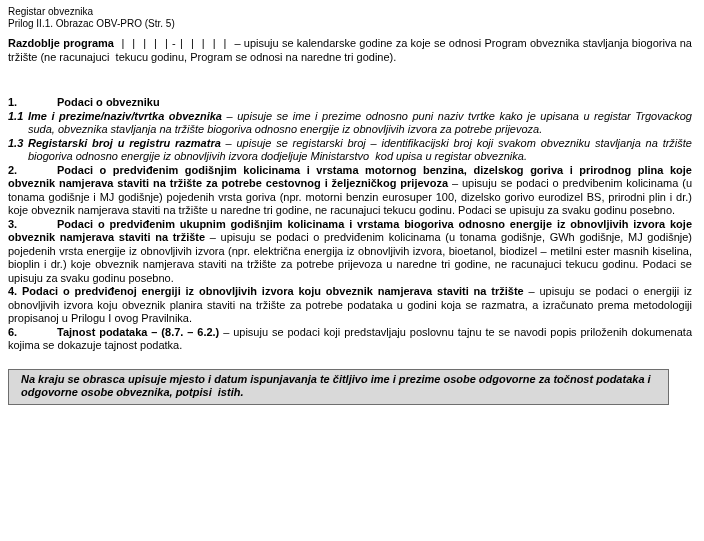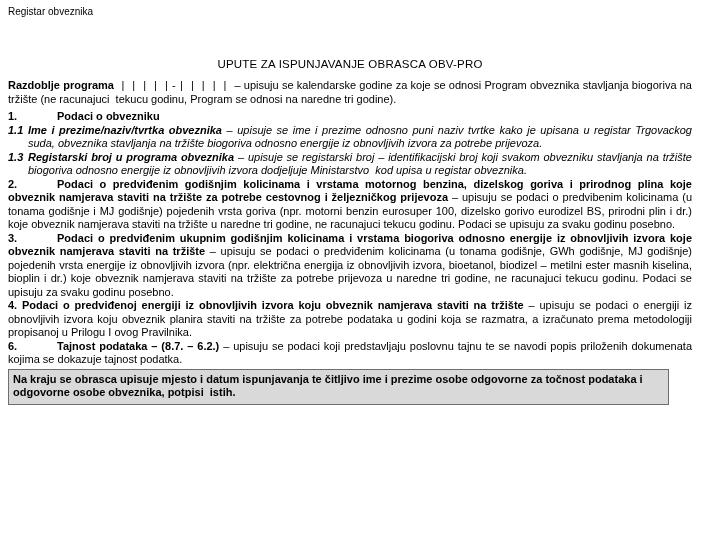--- a/index.html
+++ b/index.html
@@ -35,76 +35,77 @@
   }
   .intro {
     margin-top: 8px;
     text-align: justify;
   }
   .bold { font-weight: bold; }
   .boxes {
     white-space: pre;
     letter-spacing: 0.5px;
   }
-  .sections { margin-top: 4px; }
+  .sections { margin-top: 32px; }
   .sec { text-align: justify; }
   .sec .num { font-weight: bold; }
   .sec .heading { font-weight: bold; }
   .sec.tab .num {
     display: inline-block;
     width: 49px;
     text-indent: 0;
   }
   .sec.hang {
     padding-left: 20px;
     text-indent: -20px;
     font-style: italic;
   }
   .sec.hang .num {
     display: inline-block;
     width: 20px;
     text-indent: 0;
   }
   .footer-note {
-    margin-top: 2px;
+    margin-top: 16px;
     margin-right: 23px;
     background: #d9d9d9;
     border: 1px solid #6e6e6e;
-    padding: 3px 5px 4px 4px;
+    padding: 3px 5px 4px 12px;
     font-weight: bold;
+    font-style: italic;
   }
 </style>
 </head>
 <body>
 
 <div class="page">
 
   <div class="header">
     <div>Registar obveznika</div>
+    <div>Prilog II.1. Obrazac OBV-PRO (Str. 5)</div>
   </div>
 
-  <div class="title">UPUTE ZA ISPUNJAVANJE OBRASCA OBV-PRO</div>
 
   <div class="intro">
     <span class="bold">Razdoblje programa</span><span class="boxes">&nbsp; |&nbsp; |&nbsp; |&nbsp; |&nbsp; | - |&nbsp; |&nbsp; |&nbsp; |&nbsp; |&nbsp; </span><span>– upisuju se kalendarske godine za koje se odnosi Program obveznika stavljanja biogoriva na tržište (ne racunajuci &nbsp;tekucu godinu, Program se odnosi na naredne tri godine).</span>
   </div>
 
   <div class="sections">
 
     <div class="sec tab">
       <span class="num">1.</span><span class="heading">Podaci o obvezniku</span> <span></span>
     </div>
 
     <div class="sec hang">
       <span class="num">1.1</span><span class="heading">Ime i prezime/naziv/tvrtka obveznika</span> <span>– upisuje se ime i prezime odnosno puni naziv tvrtke kako je upisana u registar Trgovackog suda, obveznika stavljanja na tržište biogoriva odnosno energije iz obnovljivih izvora za potrebe prijevoza.</span>
     </div>
 
 
     <div class="sec hang">
-      <span class="num">1.3</span><span class="heading">Registarski broj u programa obveznika</span> <span>– upisuje se registarski broj – identifikacijski broj koji svakom obvezniku stavljanja na tržište biogoriva odnosno energije iz obnovljivih izvora dodjeljuje Ministarstvo &nbsp;kod upisa u registar obveznika.</span>
+      <span class="num">1.3</span><span class="heading">Registarski broj u registru razmatra</span> <span>– upisuje se registarski broj – identifikacijski broj koji svakom obvezniku stavljanja na tržište biogoriva odnosno energije iz obnovljivih izvora dodjeljuje Ministarstvo &nbsp;kod upisa u registar obveznika.</span>
     </div>
 
     <div class="sec tab">
       <span class="num">2.</span><span class="heading">Podaci o predviđenim godišnjim kolicinama i vrstama motornog benzina, dizelskog goriva i prirodnog plina koje obveznik namjerava staviti na tržište za potrebe cestovnog i željezničkog prijevoza</span> <span>– upisuju se podaci o predvibenim kolicinama (u tonama godišnje i MJ godišnje) pojedenih vrsta goriva (npr. motorni benzin eurosuper 100, dizelsko gorivo eurodizel BS, prirodni plin i dr.) koje obveznik namjerava staviti na tržište u naredne tri godine, ne racunajuci tekucu godinu. Podaci se upisuju za svaku godinu posebno.</span>
     </div>
 
     <div class="sec tab">
       <span class="num">3.</span><span class="heading">Podaci o predviđenim ukupnim godišnjim kolicinama i vrstama biogoriva odnosno energije iz obnovljivih izvora koje obveznik namjerava staviti na tržište</span> <span>– upisuju se podaci o predviđenim kolicinama (u tonama godišnje, GWh godišnje, MJ godišnje) pojedenih vrsta energije iz obnovljivih izvora (npr. električna energija iz obnovljivih izvora, bioetanol, biodizel – metilni ester masnih kiselina, bioplin i dr.) koje obveznik namjerava staviti na tržište za potrebe prijevoza u naredne tri godine, ne racunajuci tekucu godinu. Podaci se upisuju za svaku godinu posebno.</span>
     </div>
 

